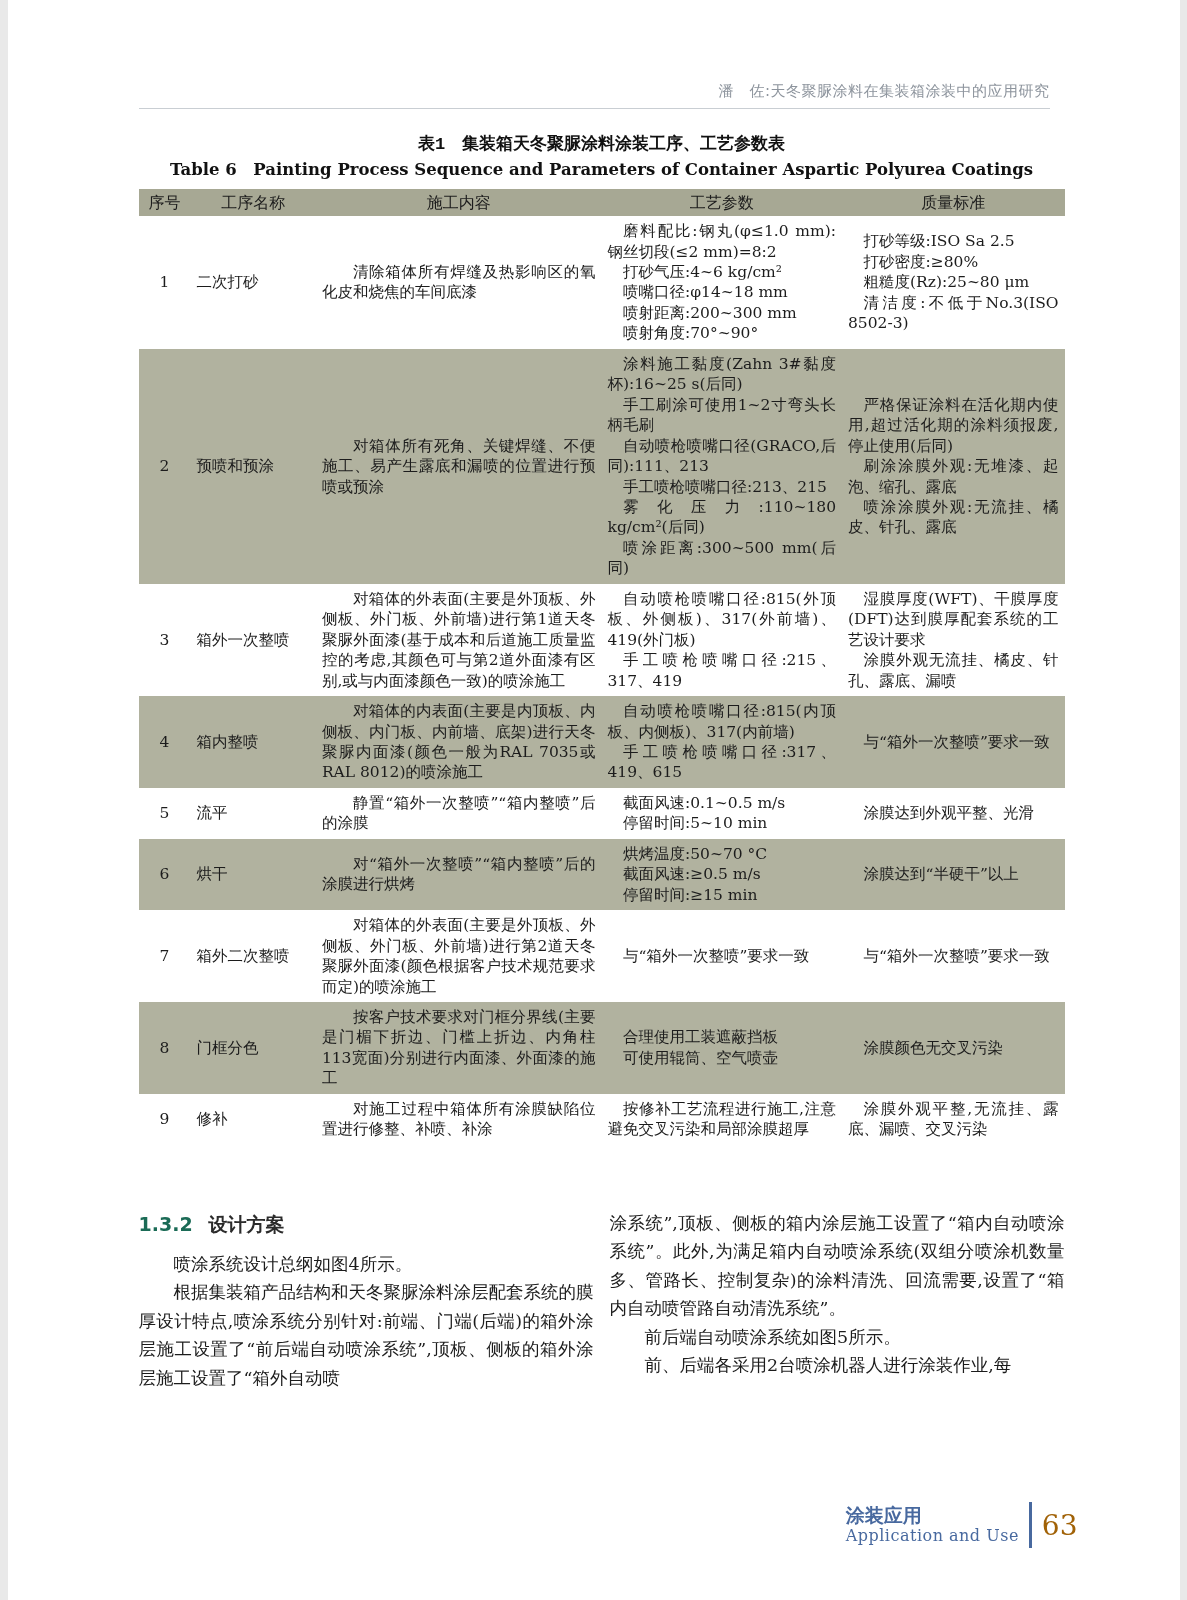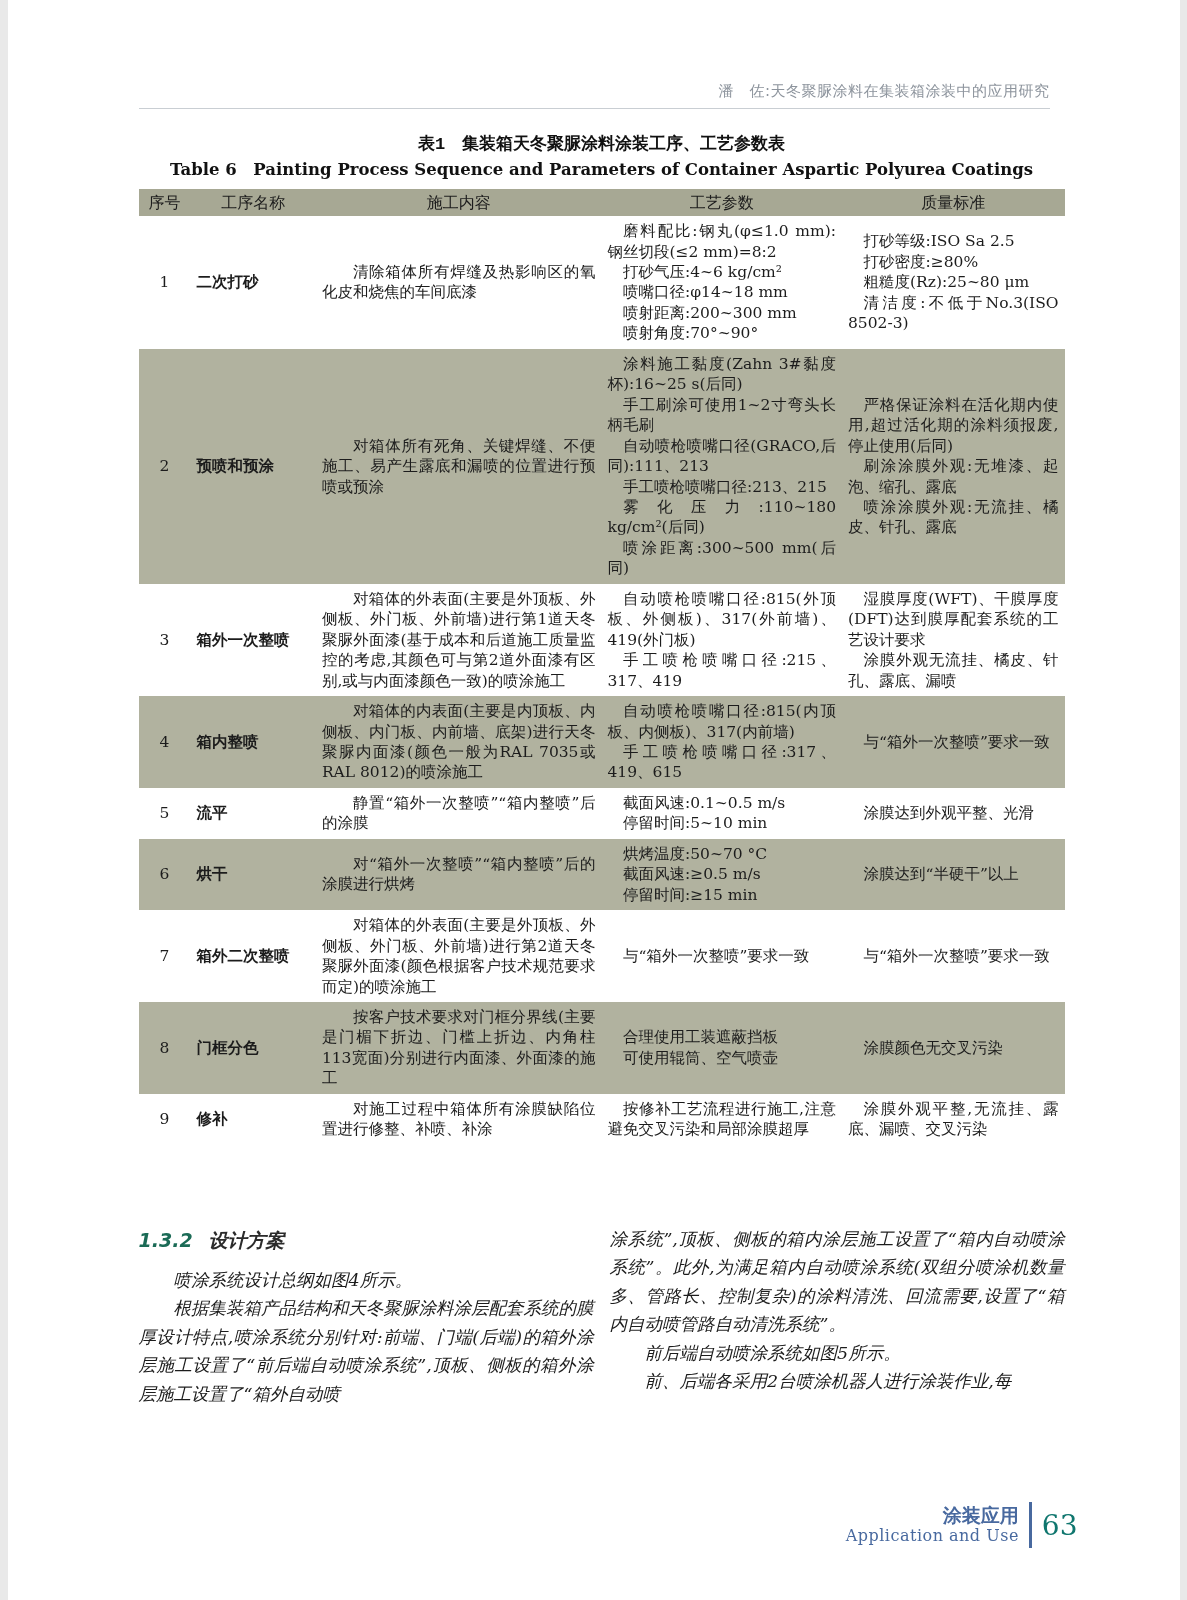--- a/index.html
+++ b/index.html
@@ -15,40 +15,40 @@
   .tbl-title-zh{text-align:center;font-family:Liberation Mono, monospace;
         font-weight:bold;font-size:17px;color:#111;margin:6px 0 4px 0;}
   .tbl-title-en{text-align:center;font-weight:bold;font-size:16.5px;color:#111;margin:0 0 8px 0;}
   table.proc{width:926px;border-collapse:collapse;table-layout:fixed;font-size:15.5px;line-height:1.32;}
   table.proc th{background:#a7a894;font-weight:normal;font-size:16px;padding:3px 2px;text-align:center;}
   table.proc td{vertical-align:middle;padding:5px 6px;}
   tr.shaded td{background:#b1b29f;}
   col.c-no{width:52px;} col.c-name{width:125px;} col.c-content{width:285px;}
   col.c-params{width:240px;} col.c-std{width:222px;}
   td.no{text-align:center;}
-  td.name{padding-left:12px;font-weight:bold;}
+  td.name{padding-left:12px;}
   td.content p,td.params p,td.std p{margin:0;text-align:justify;}
   td.content p{text-indent:2em;}
   td.params p,td.std p{text-indent:1em;}
   
-  .columns{display:flex;gap:16px;margin-top:80px;font-size:17.5px;line-height:1.63;font-style:italic;}
+  .columns{display:flex;gap:16px;margin-top:64px;font-size:17.5px;line-height:1.63;}
   .colmn{width:455px;text-align:justify;}
   .sec-head{font-family:"DejaVu Sans","Liberation Sans",sans-serif;font-weight:bold;
         font-size:19px;color:#2b2b2b;margin:0 0 10px 0;}
   .sec-num{color:#1b6b56;margin-right:16px;}
   .colmn p{margin:0;}
   .colmn p.ti{ text-indent:2em;}
   
   .page-footer{position:absolute;right:102px;bottom:52px;display:flex;align-items:center;}
-  .footer-labels{text-align:right;padding-right:10px;}
+  .footer-labels{text-align:left;padding-right:10px;}
   .footer-zh{font-family:"DejaVu Sans","Liberation Sans",sans-serif;font-weight:bold;
         font-size:19px;color:#48699f;line-height:1.1;}
   .footer-en{font-size:16px;color:#48699f;letter-spacing:.5px;}
   .footer-bar{width:3px;height:46px;background:#48699f;margin-right:10px;}
-  .footer-page{font-size:28px;color:#0f766e;}
+  .footer-page{font-size:28px;color:#a16207;}
 </style>
 </head>
 <body>
 
 <div class="page">
 
   <div class="running-head">潘　佐:天冬聚脲涂料在集装箱涂装中的应用研究</div>
   <div class="head-rule"></div>
 
   <div class="main">

